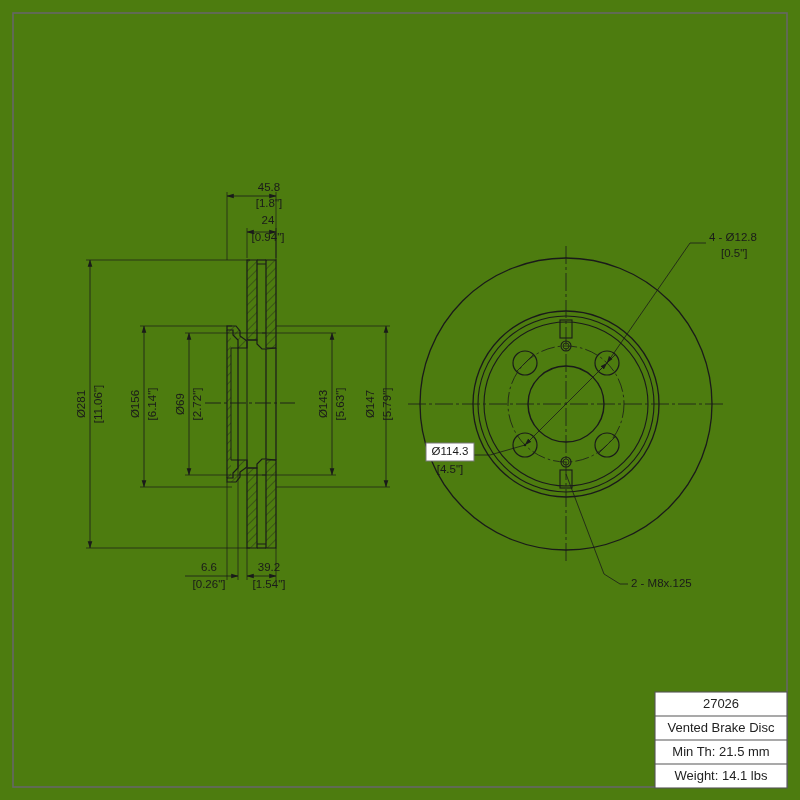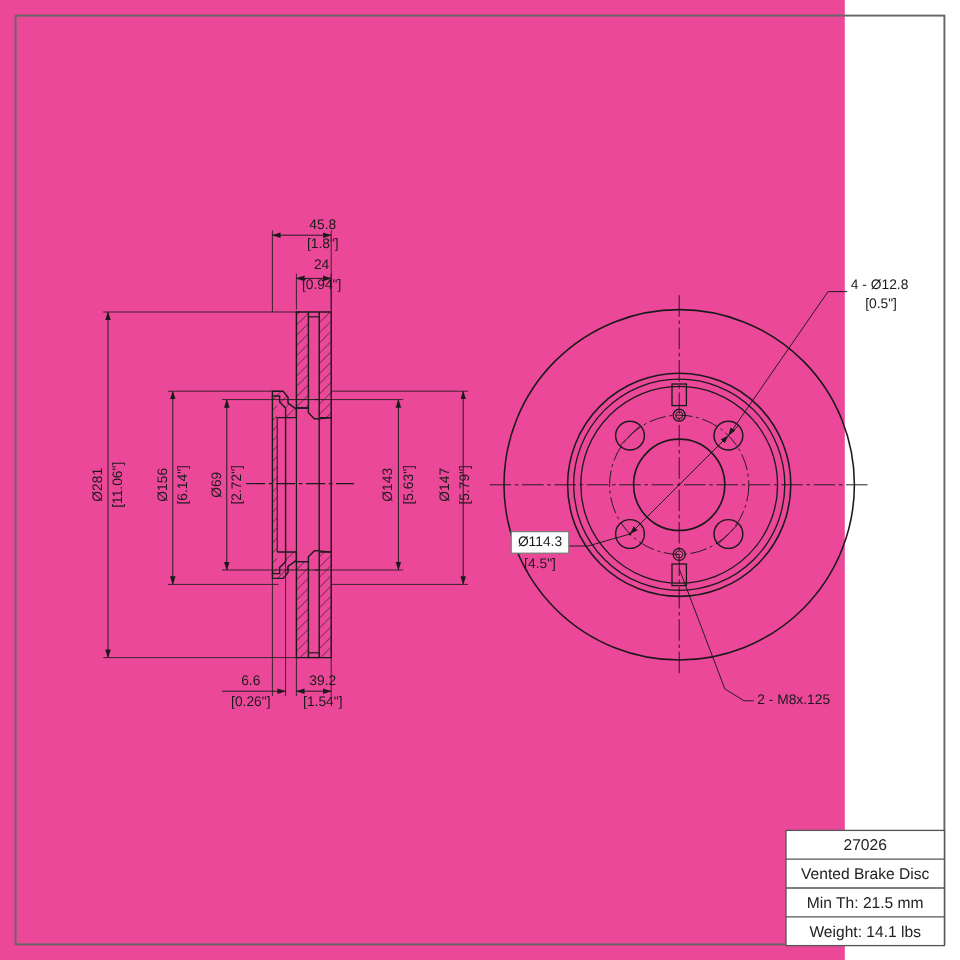--- a/index.html
+++ b/index.html
@@ -8,23 +8,23 @@
     background: #ffffff;
   }
   body {
     width: 800px;
     height: 800px;
     font-family: "Liberation Sans", sans-serif;
     overflow: hidden;
   }
   #sheet {
     position: relative;
-    width: 704px;
+    width: 800px;
     height: 800px;
-    background: #ec4899;
+    background: #4d7c0f;
   }
   #drawing-svg {
     position: absolute;
     left: 0;
     top: 0;
     width: 800px;
     height: 800px;
   }
   .tb-text {
     font-family: "Liberation Sans", sans-serif;

